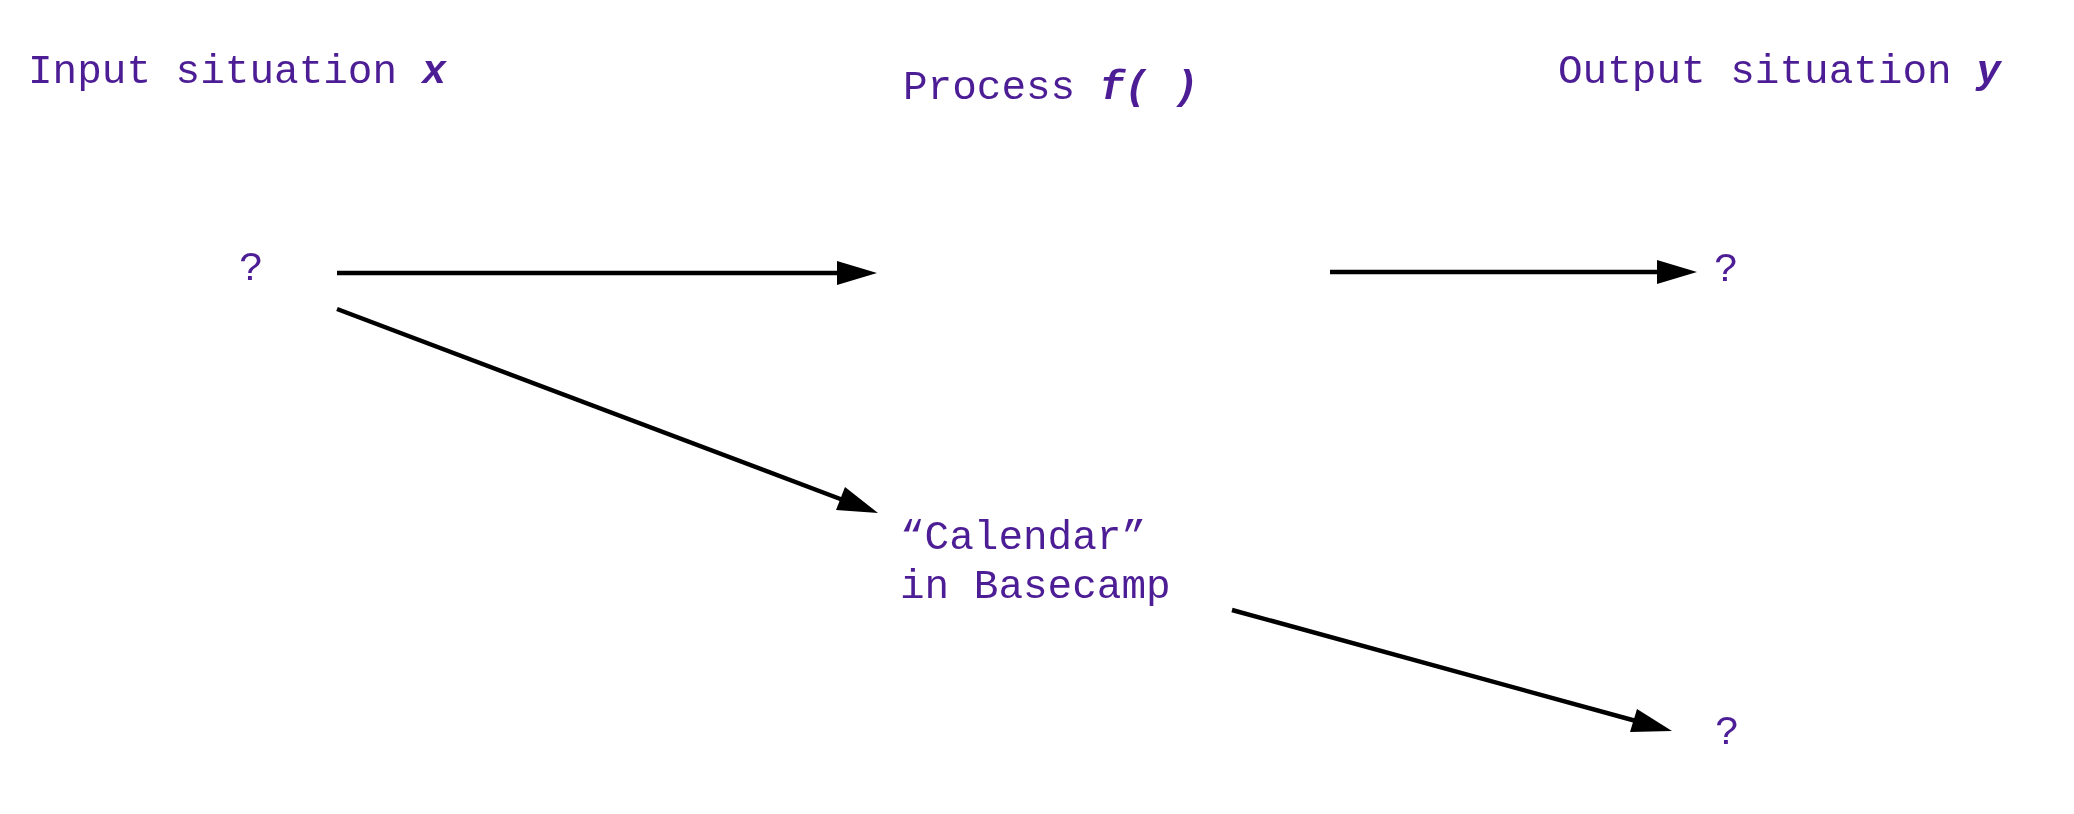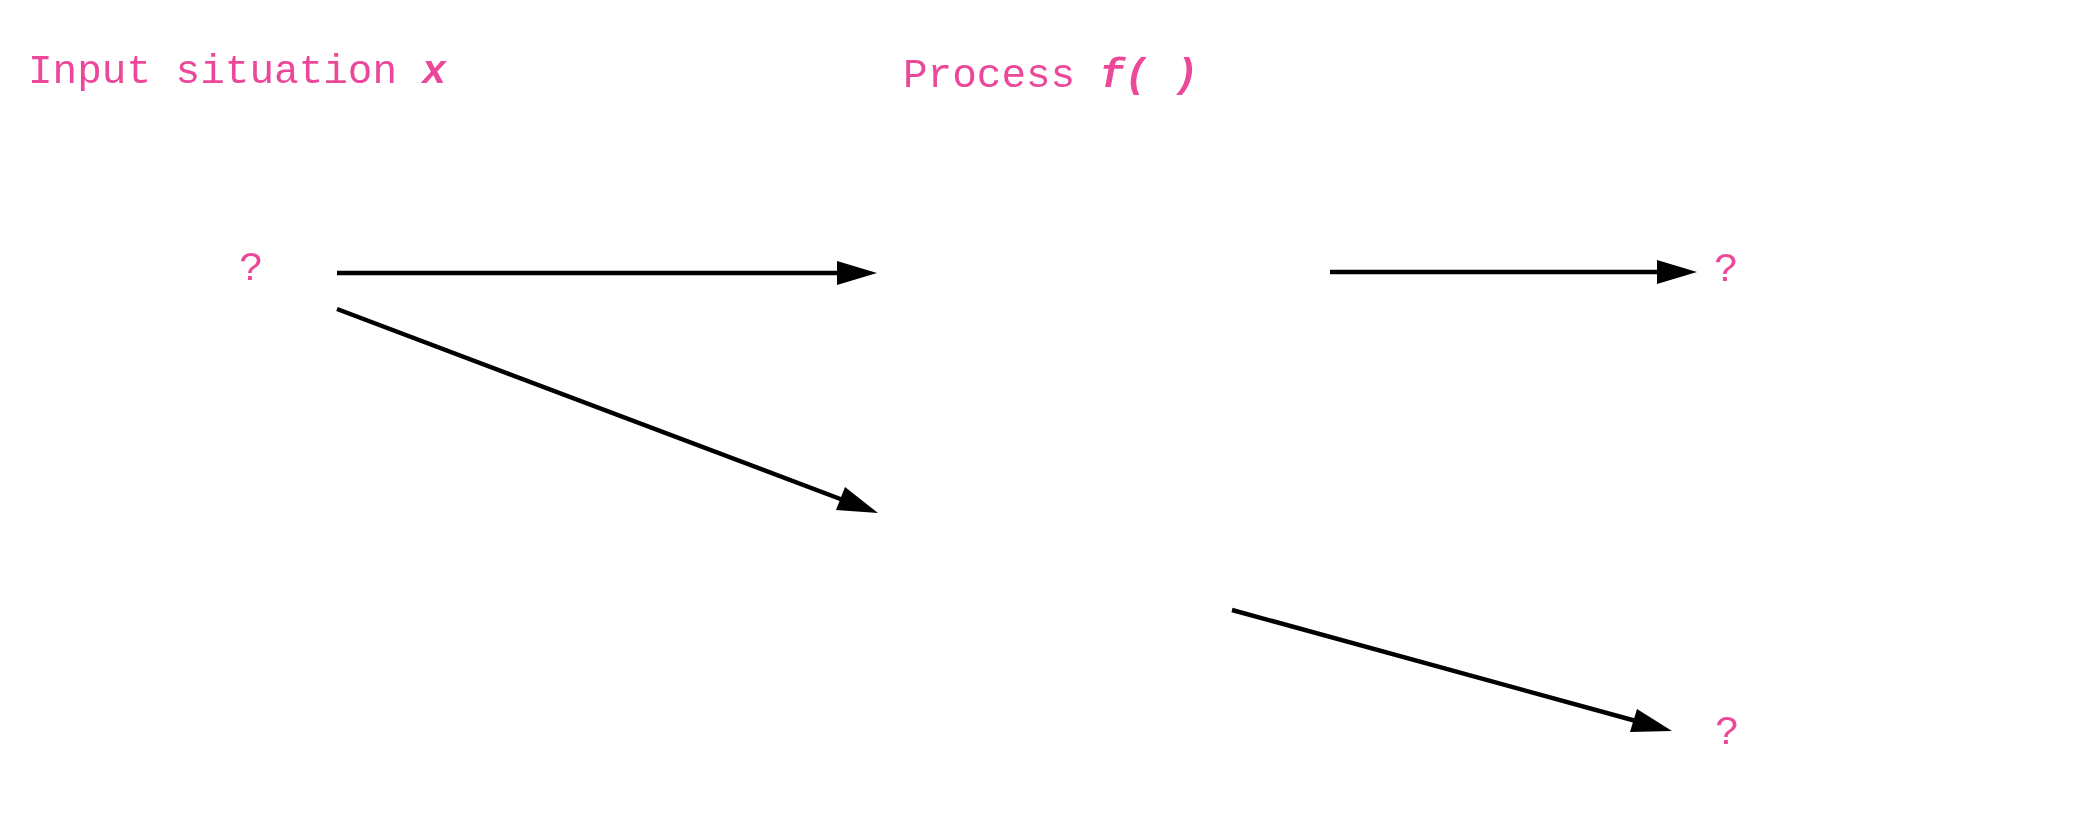--- a/index.html
+++ b/index.html
@@ -13,21 +13,21 @@
     width: 2074px; height: 814px;
     background: #ffffff;
     color: #000000;
     overflow: hidden;
   }
   .label {
     position: absolute;
     font-size: 41px;
     line-height: 49px;
     white-space: pre;
-    color: #ec4899;
+    color: #4c1d95;
     letter-spacing: 0;
   }
   .sym {
     font-weight: bold;
     font-style: italic;
   }
   .arrows-layer {
     position: absolute;
     left: 0; top: 0;
     width: 2074px; height: 814px;
@@ -36,28 +36,31 @@
   .arrow-line { stroke: #000000; stroke-width: 4.5px; fill: none; }
   .arrow-head { fill: #000000; stroke: none; }
 </style>
 </head>
 <body>
 
 <div class="canvas">
 
   <div class="label" style="left:28px; top:48px"><span>Input situation </span><span class="sym">x</span></div>
 
-  <div class="label" style="left:903px; top:52px"><span>Process </span><span class="sym">f( )</span></div>
+  <div class="label" style="left:903px; top:64px"><span>Process </span><span class="sym">f( )</span></div>
 
+  <div class="label" style="left:1558px; top:48px"><span>Output situation </span><span class="sym">y</span></div>
 
   <div class="label" style="left:239px; top:245px">?</div>
 
 
   <div class="label" style="left:1714px; top:246px">?</div>
 
+  <div class="label" style="left:900px; top:514px">“Calendar”
+in Basecamp</div>
 
   <div class="label" style="left:1715px; top:709px">?</div>
 
   <svg class="arrows-layer" width="2074" height="814" viewBox="0 0 2074 814" xmlns="http://www.w3.org/2000/svg">
 
     <g>
       <line class="arrow-line" x1="337" y1="273" x2="842" y2="273"></line>
       <polygon class="arrow-head" points="877,273 837,261 837,285"></polygon>
     </g>
 

